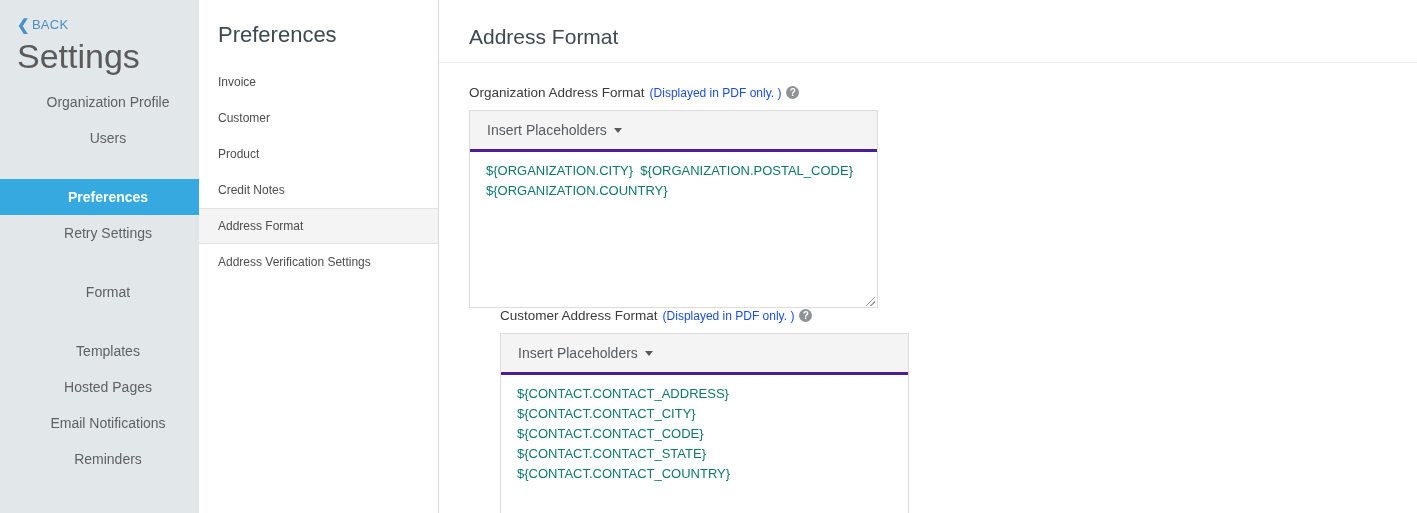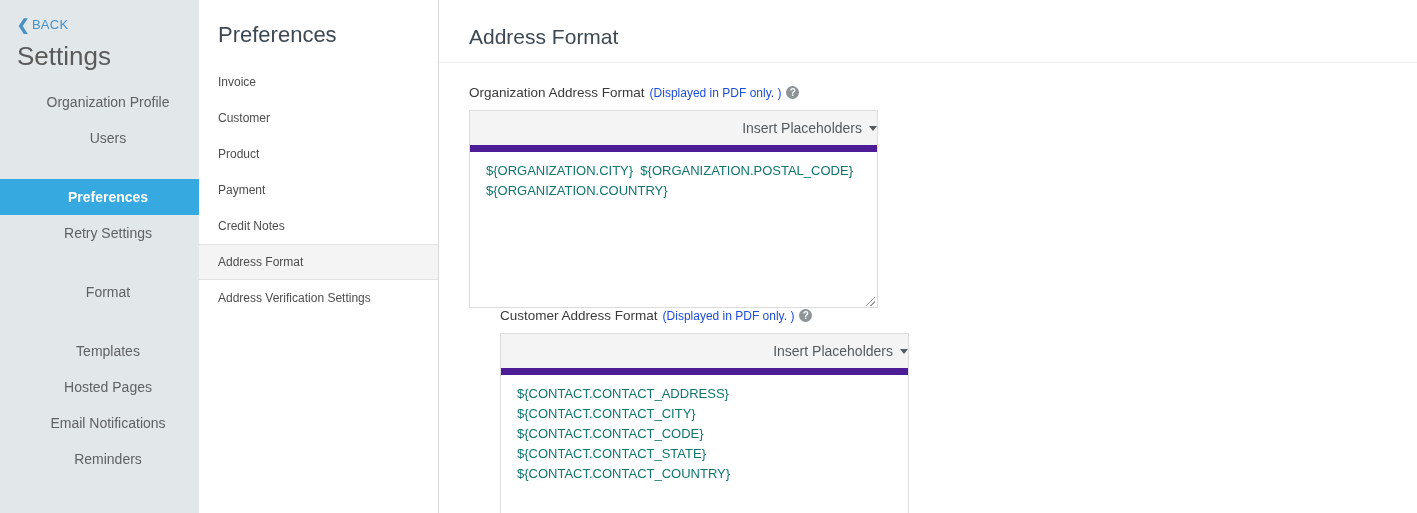--- a/index.html
+++ b/index.html
@@ -42,21 +42,21 @@
   }
   .back-chevron {
     display: inline-block;
     margin-right: 2px;
     font-size: 15px;
     font-weight: bold;
     line-height: 1;
     color: #4a90c4;
   }
   .settings-title {
-    font-size: 26px;
+    font-size: 34px;
     color: #5a5a5a;
     font-weight: normal;
     padding: 4px 0 0 17px;
     margin: 0;
     line-height: 36px;
   }
   .side-group { margin-top: 10px; text-align: center; }
   .side-group.gap { margin-top: 23px; }
   .side-item {
     height: 36px;
@@ -163,26 +163,25 @@
     margin-left: 5px;
     cursor: pointer;
     flex: 0 0 auto;
   }
   .editor {
     border: 1px solid #dcdcdc;
     background: #ffffff;
   }
   .editor-toolbar {
     background: #f4f4f4;
-    border-bottom: 7px solid #4c1d95;
+    border-bottom: 3px solid #4c1d95;
     height: 41px;
     display: flex;
     align-items: center;
     padding-left: 17px;
-    justify-content: flex-end;
   }
   .toolbar-btn {
     font-size: 14px;
     color: #555a5e;
     cursor: pointer;
     display: inline-flex;
     align-items: center;
   }
   .caret {
     display: inline-block;
@@ -275,21 +274,20 @@
         </div>
       </div>
   </div>
 
   <div class="nav-col">
     <h2 class="nav-title">Preferences</h2>
     <div class="nav-list" id="nav-list">
         <div class="nav-item">Invoice</div>
         <div class="nav-item">Customer</div>
         <div class="nav-item">Product</div>
-        <div class="nav-item">Payment</div>
         <div class="nav-item">Credit Notes</div>
         <div class="nav-item selected">Address Format</div>
         <div class="nav-item">Address Verification Settings</div>
       </div>
   </div>
 
   <div class="main">
     <h2 class="main-title">Address Format</h2>
     <div class="title-divider"></div>
 

